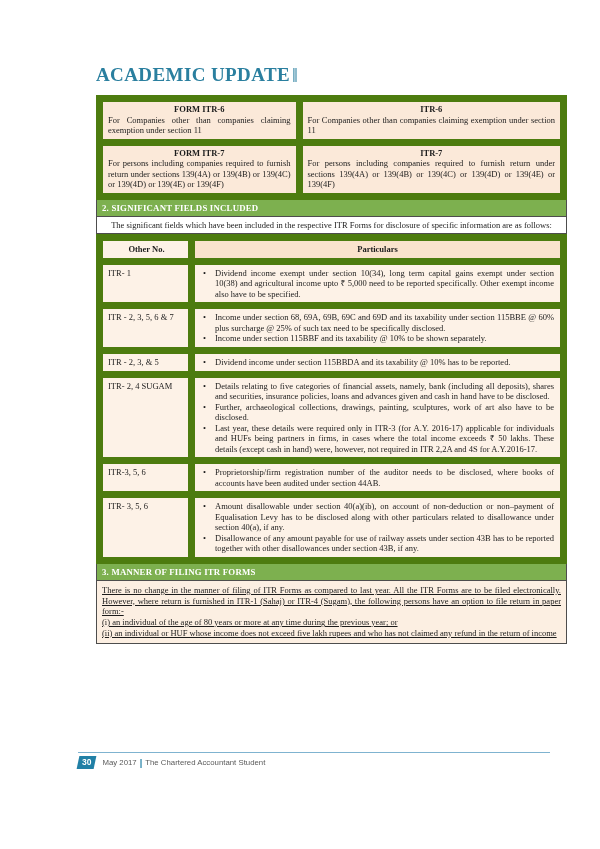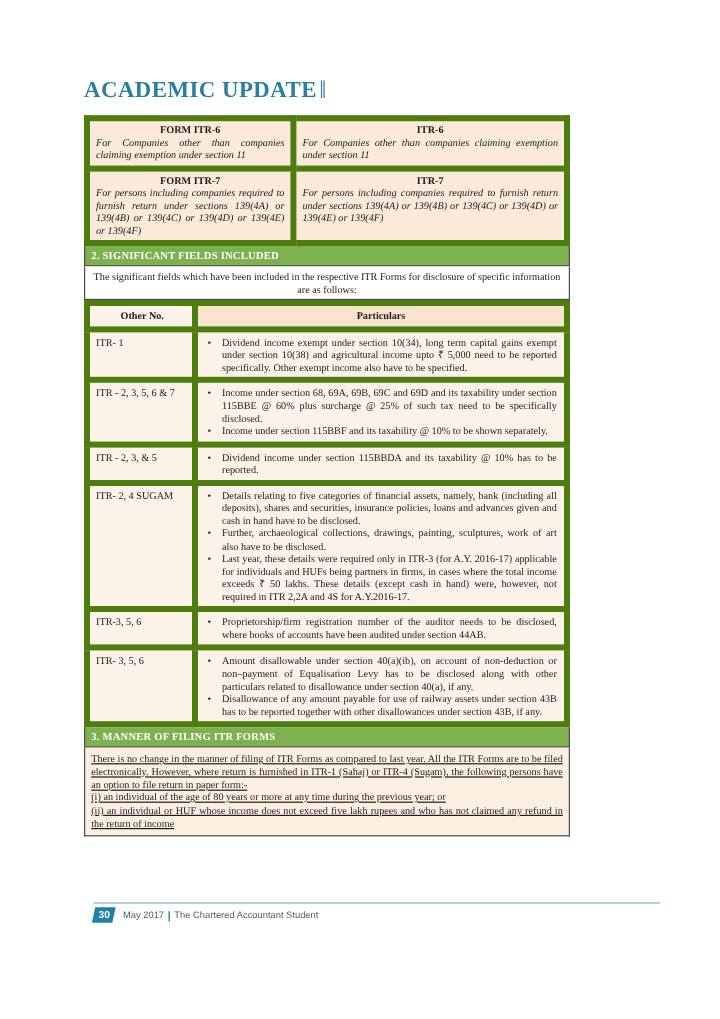--- a/index.html
+++ b/index.html
@@ -6,47 +6,47 @@
   .page{
     position:relative;
     width:600px;height:849px;
     background:#ffffff;
     font-family:"Liberation Serif", serif;
     color:#1c1c1c;
     overflow:hidden;
   }
   .content{
     position:absolute;
-    left:70px;top:64px;
-    width:405px;
+    left:96px;top:64px;
+    width:471px;
   }
   .doc-title{
     color:#2a7f9f;
     font-weight:bold;
     font-size:19px;
     letter-spacing:0.4px;
     margin:0 0 9px 0;
     line-height:22px;
   }
   .doc-title .bars{
     font-size:21px;
     font-weight:normal;
     margin-left:2px;
     vertical-align:-1px;
   }
   table{border-collapse:collapse;width:100%;}
-  td{border:5px solid #4d7c0f;vertical-align:top;margin-left:41px;}
+  td{border:7px solid #4d7c0f;vertical-align:top;margin-left:41px;}
   .t1 td{
     background:#fbe9d9;
     padding:2px 5px 3px 5px;
     font-size:8.5px;line-height:1.24;
   }
   .t1 .c-left{width:43%;}
   .cell-head{font-weight:bold;text-align:center;}
-  .cell-body{text-align:justify;font-style:italic;}
+  .cell-body{text-align:justify;}
   .sec-bar{
     background:#7db04f;
     color:#ffffff;
     font-weight:bold;
     font-size:8.8px;
     letter-spacing:0.2px;
     padding:3px 0 3px 5px;
     border:1px solid #4d4d4d;
     border-top:none;
   }

